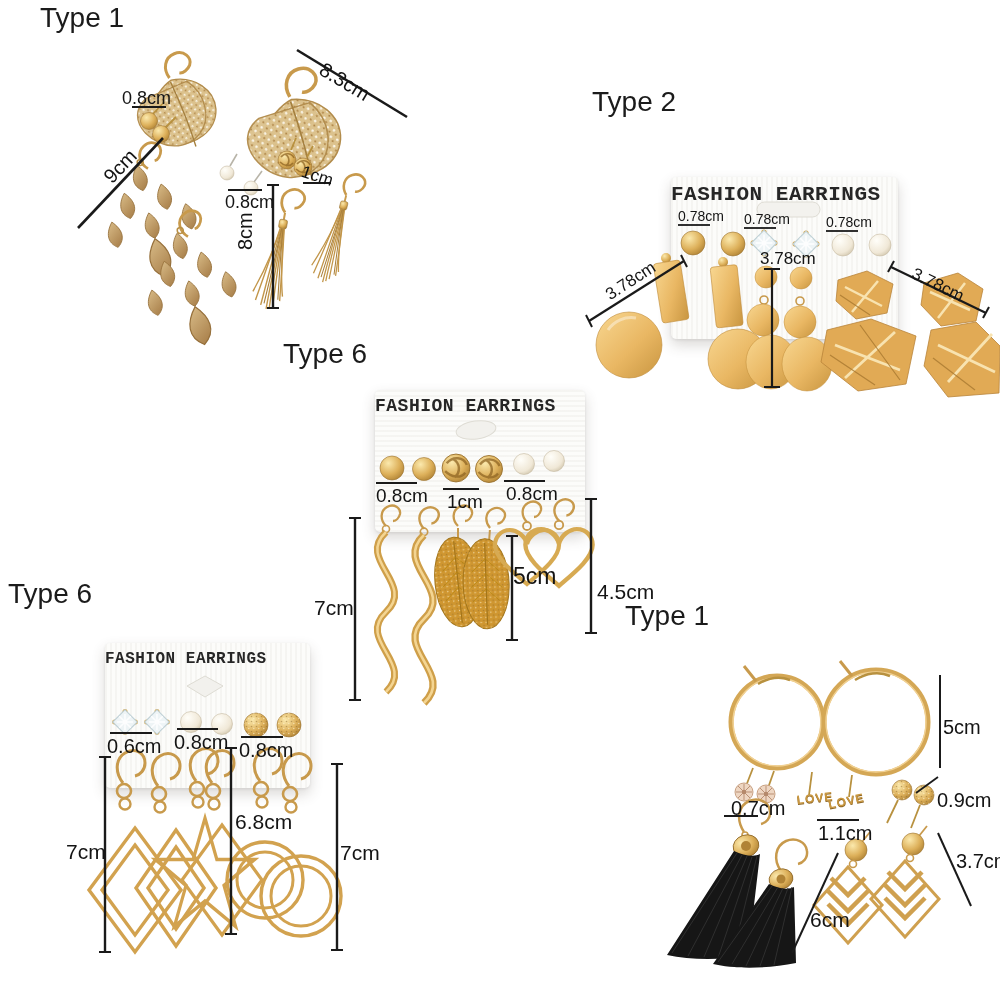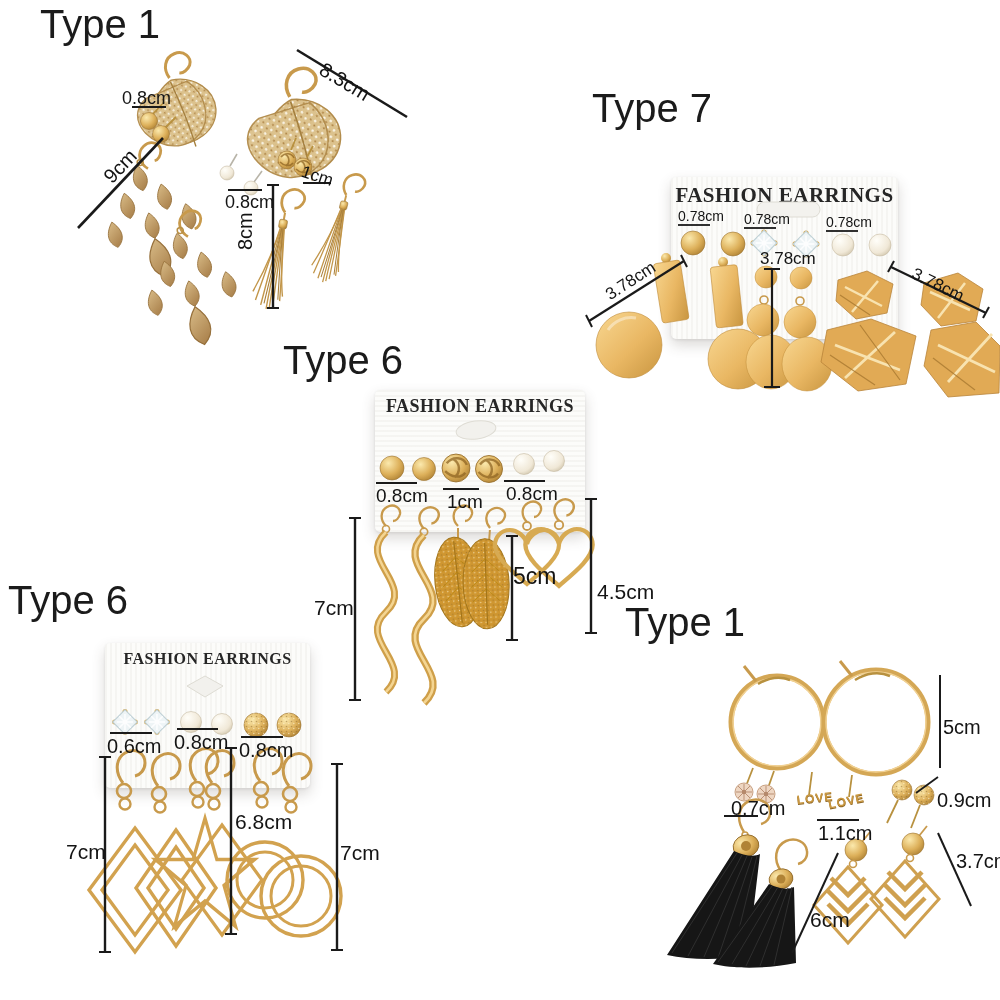--- a/index.html
+++ b/index.html
@@ -3,24 +3,24 @@
 <meta charset="utf-8">
 <style>
   *{margin:0;padding:0;box-sizing:border-box}
   html,body{background:#ffffff}
   body{font-family:"Liberation Sans",sans-serif;color:#151515}
   #stage{position:relative;width:1000px;height:1000px;background:#ffffff;overflow:hidden}
   .card{position:absolute;background:#fcfcfa;border-radius:5px;z-index:1;
         box-shadow:0 6px 14px rgba(70,62,48,.20),0 1px 3px rgba(0,0,0,.08)}
   .card.vstripe{background-image:repeating-linear-gradient(90deg,rgba(120,110,90,.05) 0 2px,transparent 2px 5px)}
   .card.hstripe{background-image:repeating-linear-gradient(0deg,rgba(120,110,90,.05) 0 2px,transparent 2px 5px)}
-  .cardtitle{font-family:Liberation Serif, serif;font-weight:bold;text-align:center;
+  .cardtitle{font-family:Liberation Mono, monospace;font-weight:bold;
              color:#262626;letter-spacing:.5px;white-space:nowrap}
   svg.art{position:absolute;left:0;top:0;z-index:3;pointer-events:none}
-  .h{position:absolute;font-size:40px;color:#1b1b1b;z-index:4;white-space:nowrap}
+  .h{position:absolute;font-size:28px;color:#1b1b1b;z-index:4;white-space:nowrap}
   .m{position:absolute;font-size:20px;color:#141414;z-index:4;white-space:nowrap;transform-origin:0 0}
   .fs14{font-size:14px}.fs17{font-size:17px}.fs18{font-size:18px}.fs19{font-size:19px}
   .fs21{font-size:21px}.fs23{font-size:23px}
   .love{position:absolute;font-size:12px;font-weight:bold;color:#c9973f;letter-spacing:1px;
         z-index:4;transform-origin:0 0;text-shadow:0 1px 0 #8d6524;white-space:nowrap}
 </style>
 </head>
 <body>
 
 <div id="stage">
@@ -408,21 +408,21 @@
       <line x1="940" y1="675" x2="940" y2="768" stroke-width="2"></line>
       <line x1="724" y1="816" x2="758" y2="816" stroke-width="2"></line>
       <line x1="817" y1="820" x2="859" y2="820" stroke-width="2"></line>
       <line x1="916" y1="793" x2="938" y2="777" stroke-width="1.8"></line>
       <line x1="938" y1="833" x2="971" y2="906" stroke-width="2"></line>
       <line x1="792" y1="953" x2="838" y2="853" stroke-width="2"></line>
     </g>
   </svg>
 
   <div class="h" style="left:40px;top:2px">Type 1</div>
-  <div class="h" style="left:592px;top:86px">Type 7</div>
+  <div class="h" style="left:592px;top:86px">Type 2</div>
   <div class="h" style="left:283px;top:338px">Type 6</div>
   <div class="h" style="left:8px;top:578px">Type 6</div>
   <div class="h" style="left:625px;top:600px">Type 1</div>
 
   <div class="m fs18" style="left:122px;top:88px">0.8cm</div>
   <div class="m" style="left:327px;top:58px;transform:rotate(31deg)">8.3cm</div>
   <div class="m" style="left:99px;top:172px;transform:rotate(-46deg)">9cm</div>
   <div class="m fs17" style="left:305px;top:162px;transform:rotate(18deg)">1cm</div>
   <div class="m fs18" style="left:225px;top:192px">0.8cm</div>
   <div class="m" style="left:234px;top:250px;transform:rotate(-90deg)">8cm</div>

